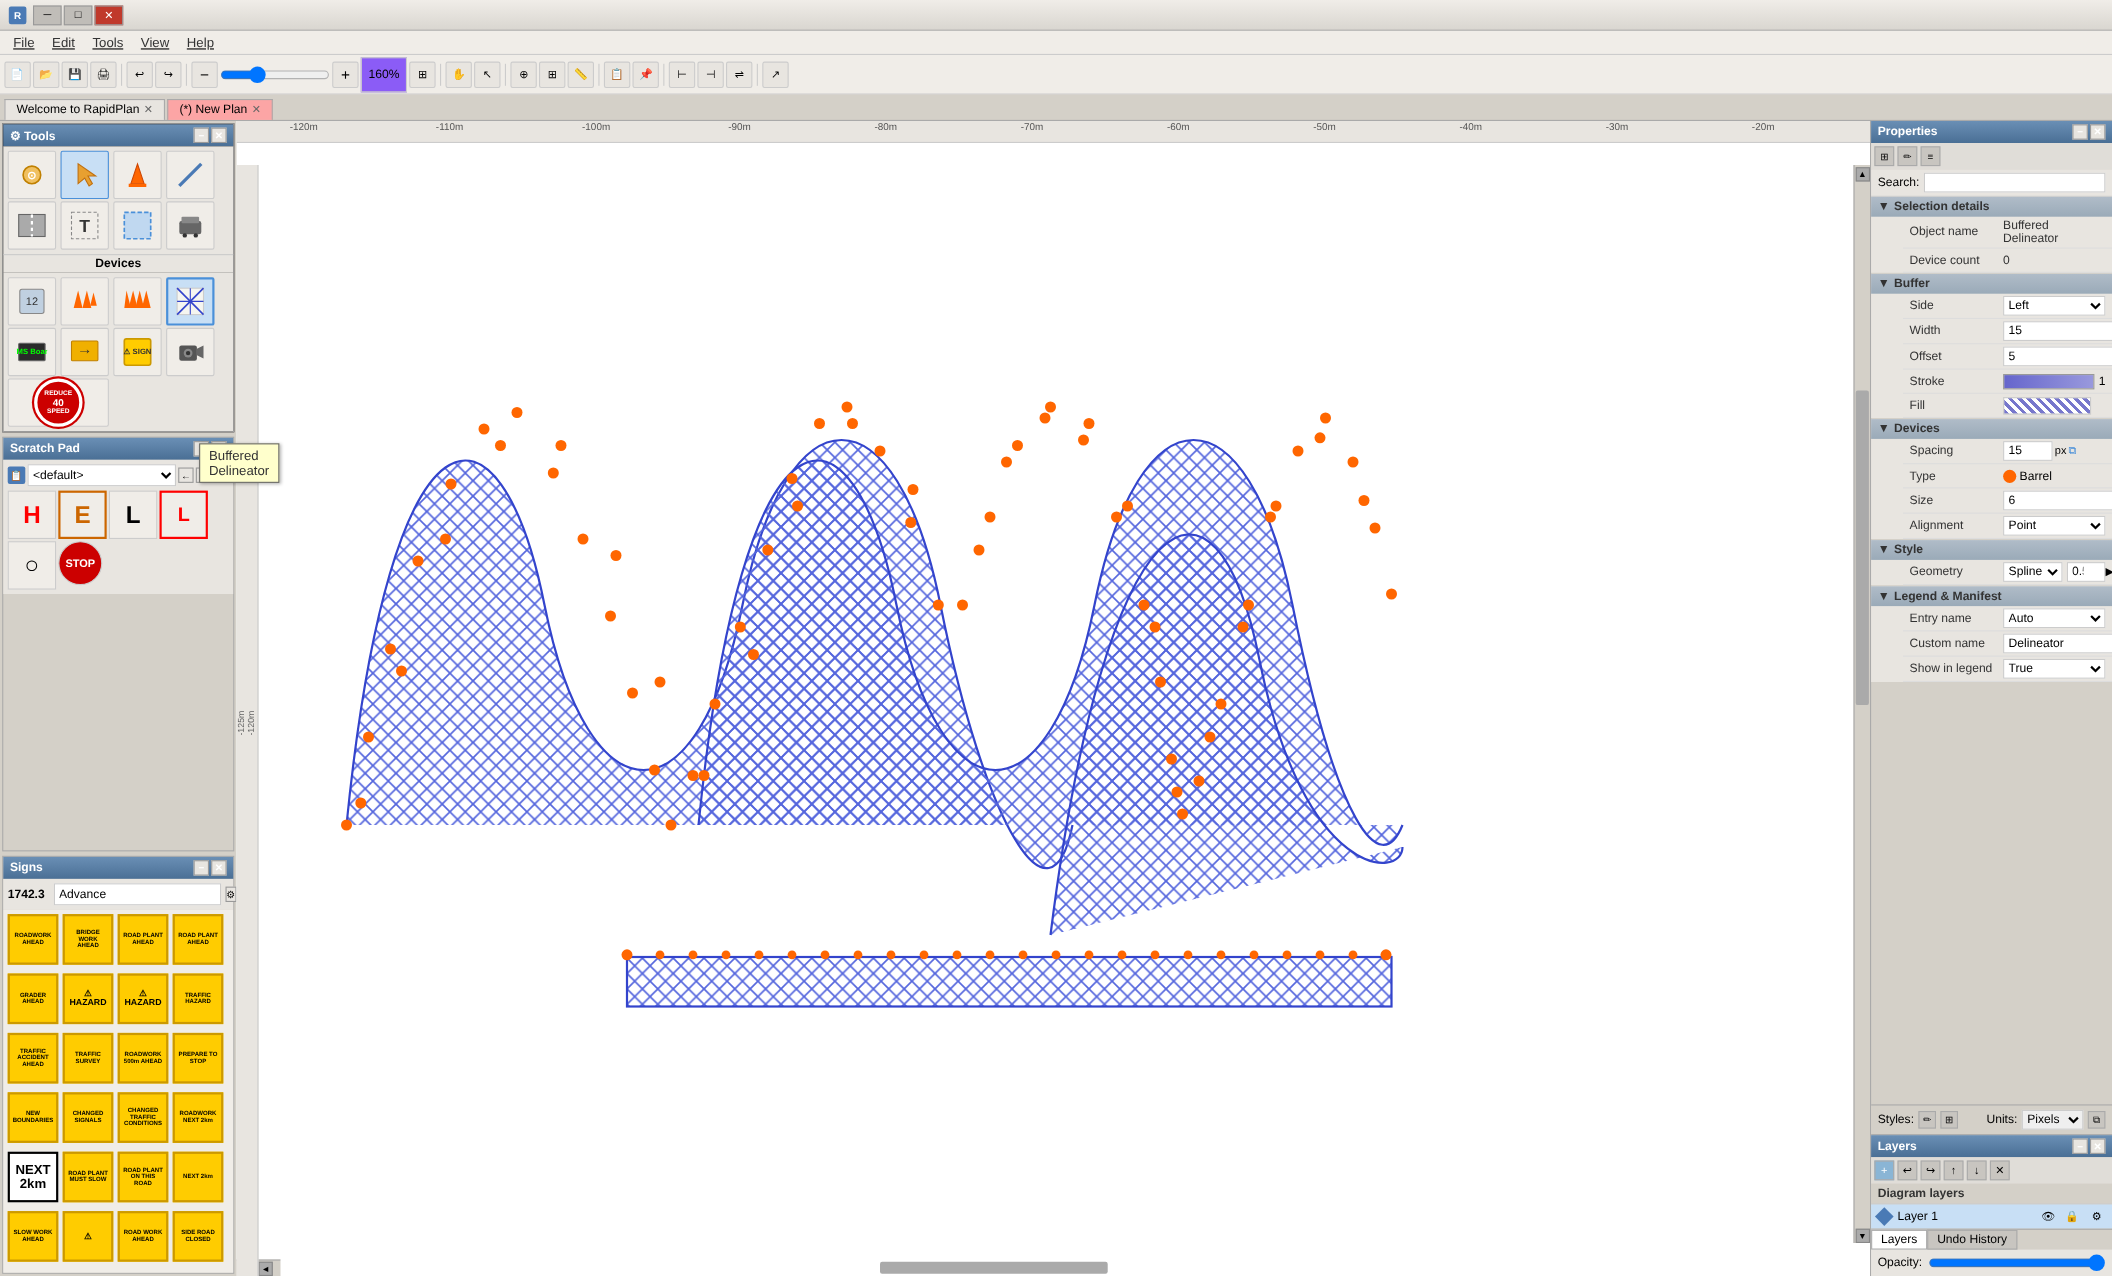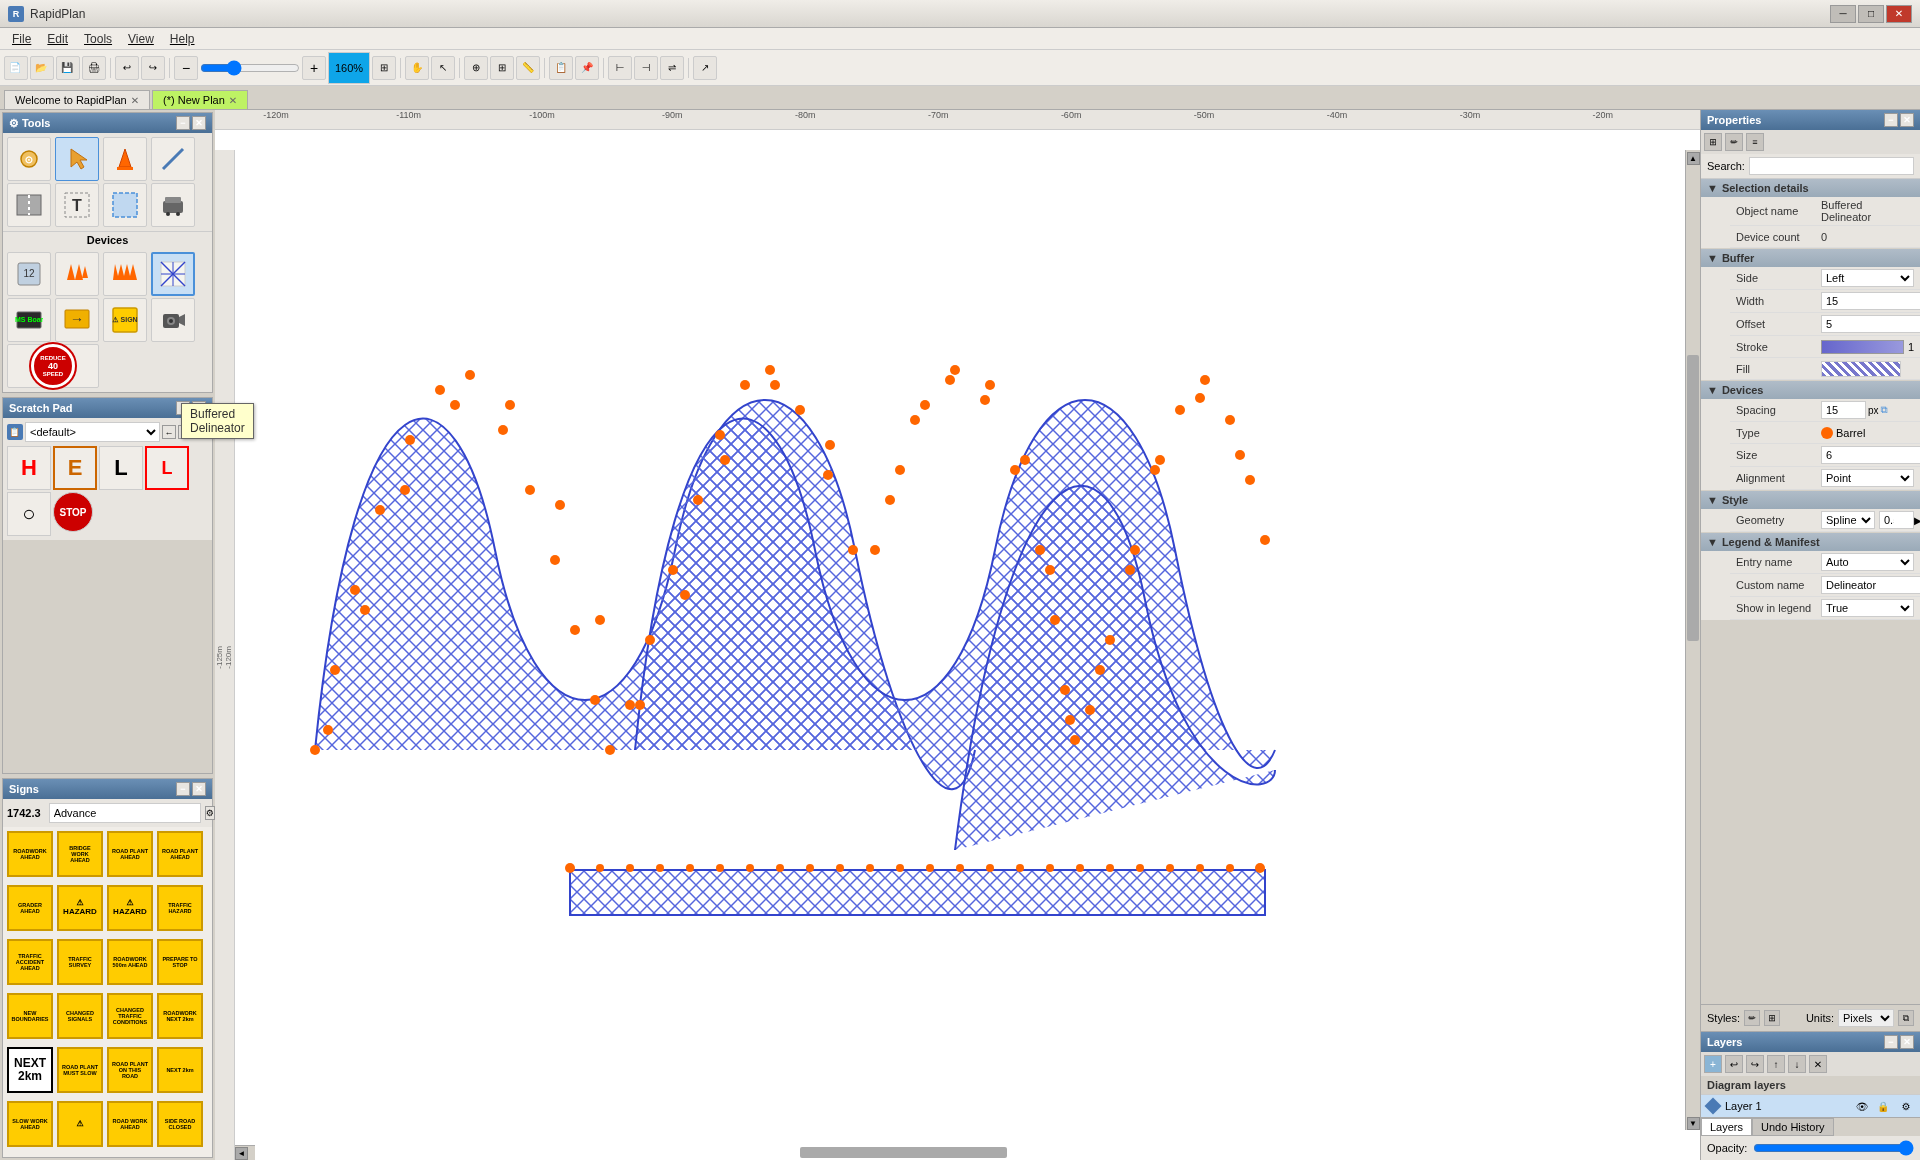--- a/index.html
+++ b/index.html
@@ -14,26 +14,26 @@
     #titlebar .win-btn.close { background: #c0392b; color: white; }
 
     
     #menubar { height: 22px; background: #f0ede8; border-bottom: 1px solid #ccc; display: flex; align-items: center; padding: 0 4px; text-decoration: underline; }
     .menu-item { padding: 2px 8px; font-size: 12px; cursor: pointer; color: #333; }
 
     
     #toolbar { height: 36px; background: #f0ede8; border-bottom: 1px solid #ccc; display: flex; align-items: center; padding: 0 4px; gap: 2px; }
     .tb-btn { width: 24px; height: 24px; background: #e8e5e0; border: 1px solid #ccc; display: flex; align-items: center; justify-content: center; cursor: pointer; font-size: 10px; border-radius: 2px; }
     .tb-sep { width: 1px; height: 20px; background: #ccc; margin: 0 2px; }
-    .tb-zoom { font-size: 11px; padding: 0 6px; background: #0ea5e9; border: 1px solid #ccc; height: 32px; display: flex; align-items: center; }
+    .tb-zoom { font-size: 11px; padding: 0 6px; background: #8b5cf6; border: 1px solid #ccc; height: 32px; display: flex; align-items: center; }
 
     
     #tabs { height: 24px; background: #d4d0c8; border-bottom: 1px solid #aaa; display: flex; align-items: flex-end; padding: 0 4px; }
     .tab { padding: 3px 10px; background: #e8e5e0; border: 1px solid #aaa; border-bottom: none; font-size: 11px; cursor: pointer; margin-right: 2px; display: flex; align-items: center; gap: 4px; }
-    .tab.active { background: #bef264; z-index: 1; text-align: right; }
+    .tab.active { background: #fca5a5; z-index: 1; text-align: right; }
     .tab .close-x { font-size: 10px; color: #666; }
 
     
     #main-layout { display: flex; height: calc(1160px - 28px - 22px - 36px - 24px); }
 
     
     #left-panels { width: 215px; display: flex; flex-direction: column; background: #d4d0c8; }
 
     
     #tools-panel { background: #000000; border: 1px solid #aaa; margin: 2px; }
@@ -133,21 +133,20 @@
     .stroke-bar { 
       flex: 1; height: 14px; background: linear-gradient(to right, #6666cc, #9999dd); 
       border: 1px solid #999;
     }
   </style>
 </head>
 <body>
 
 <div id="titlebar">
   <div class="app-icon">R</div>
-  <span class="app-title">RapidPlan</span>
   <div class="win-controls">
     <div class="win-btn">─</div>
     <div class="win-btn">□</div>
     <div class="win-btn close">✕</div>
   </div>
 </div>
 
 <div id="menubar">
   <span class="menu-item">File</span>
   <span class="menu-item">Edit</span>

